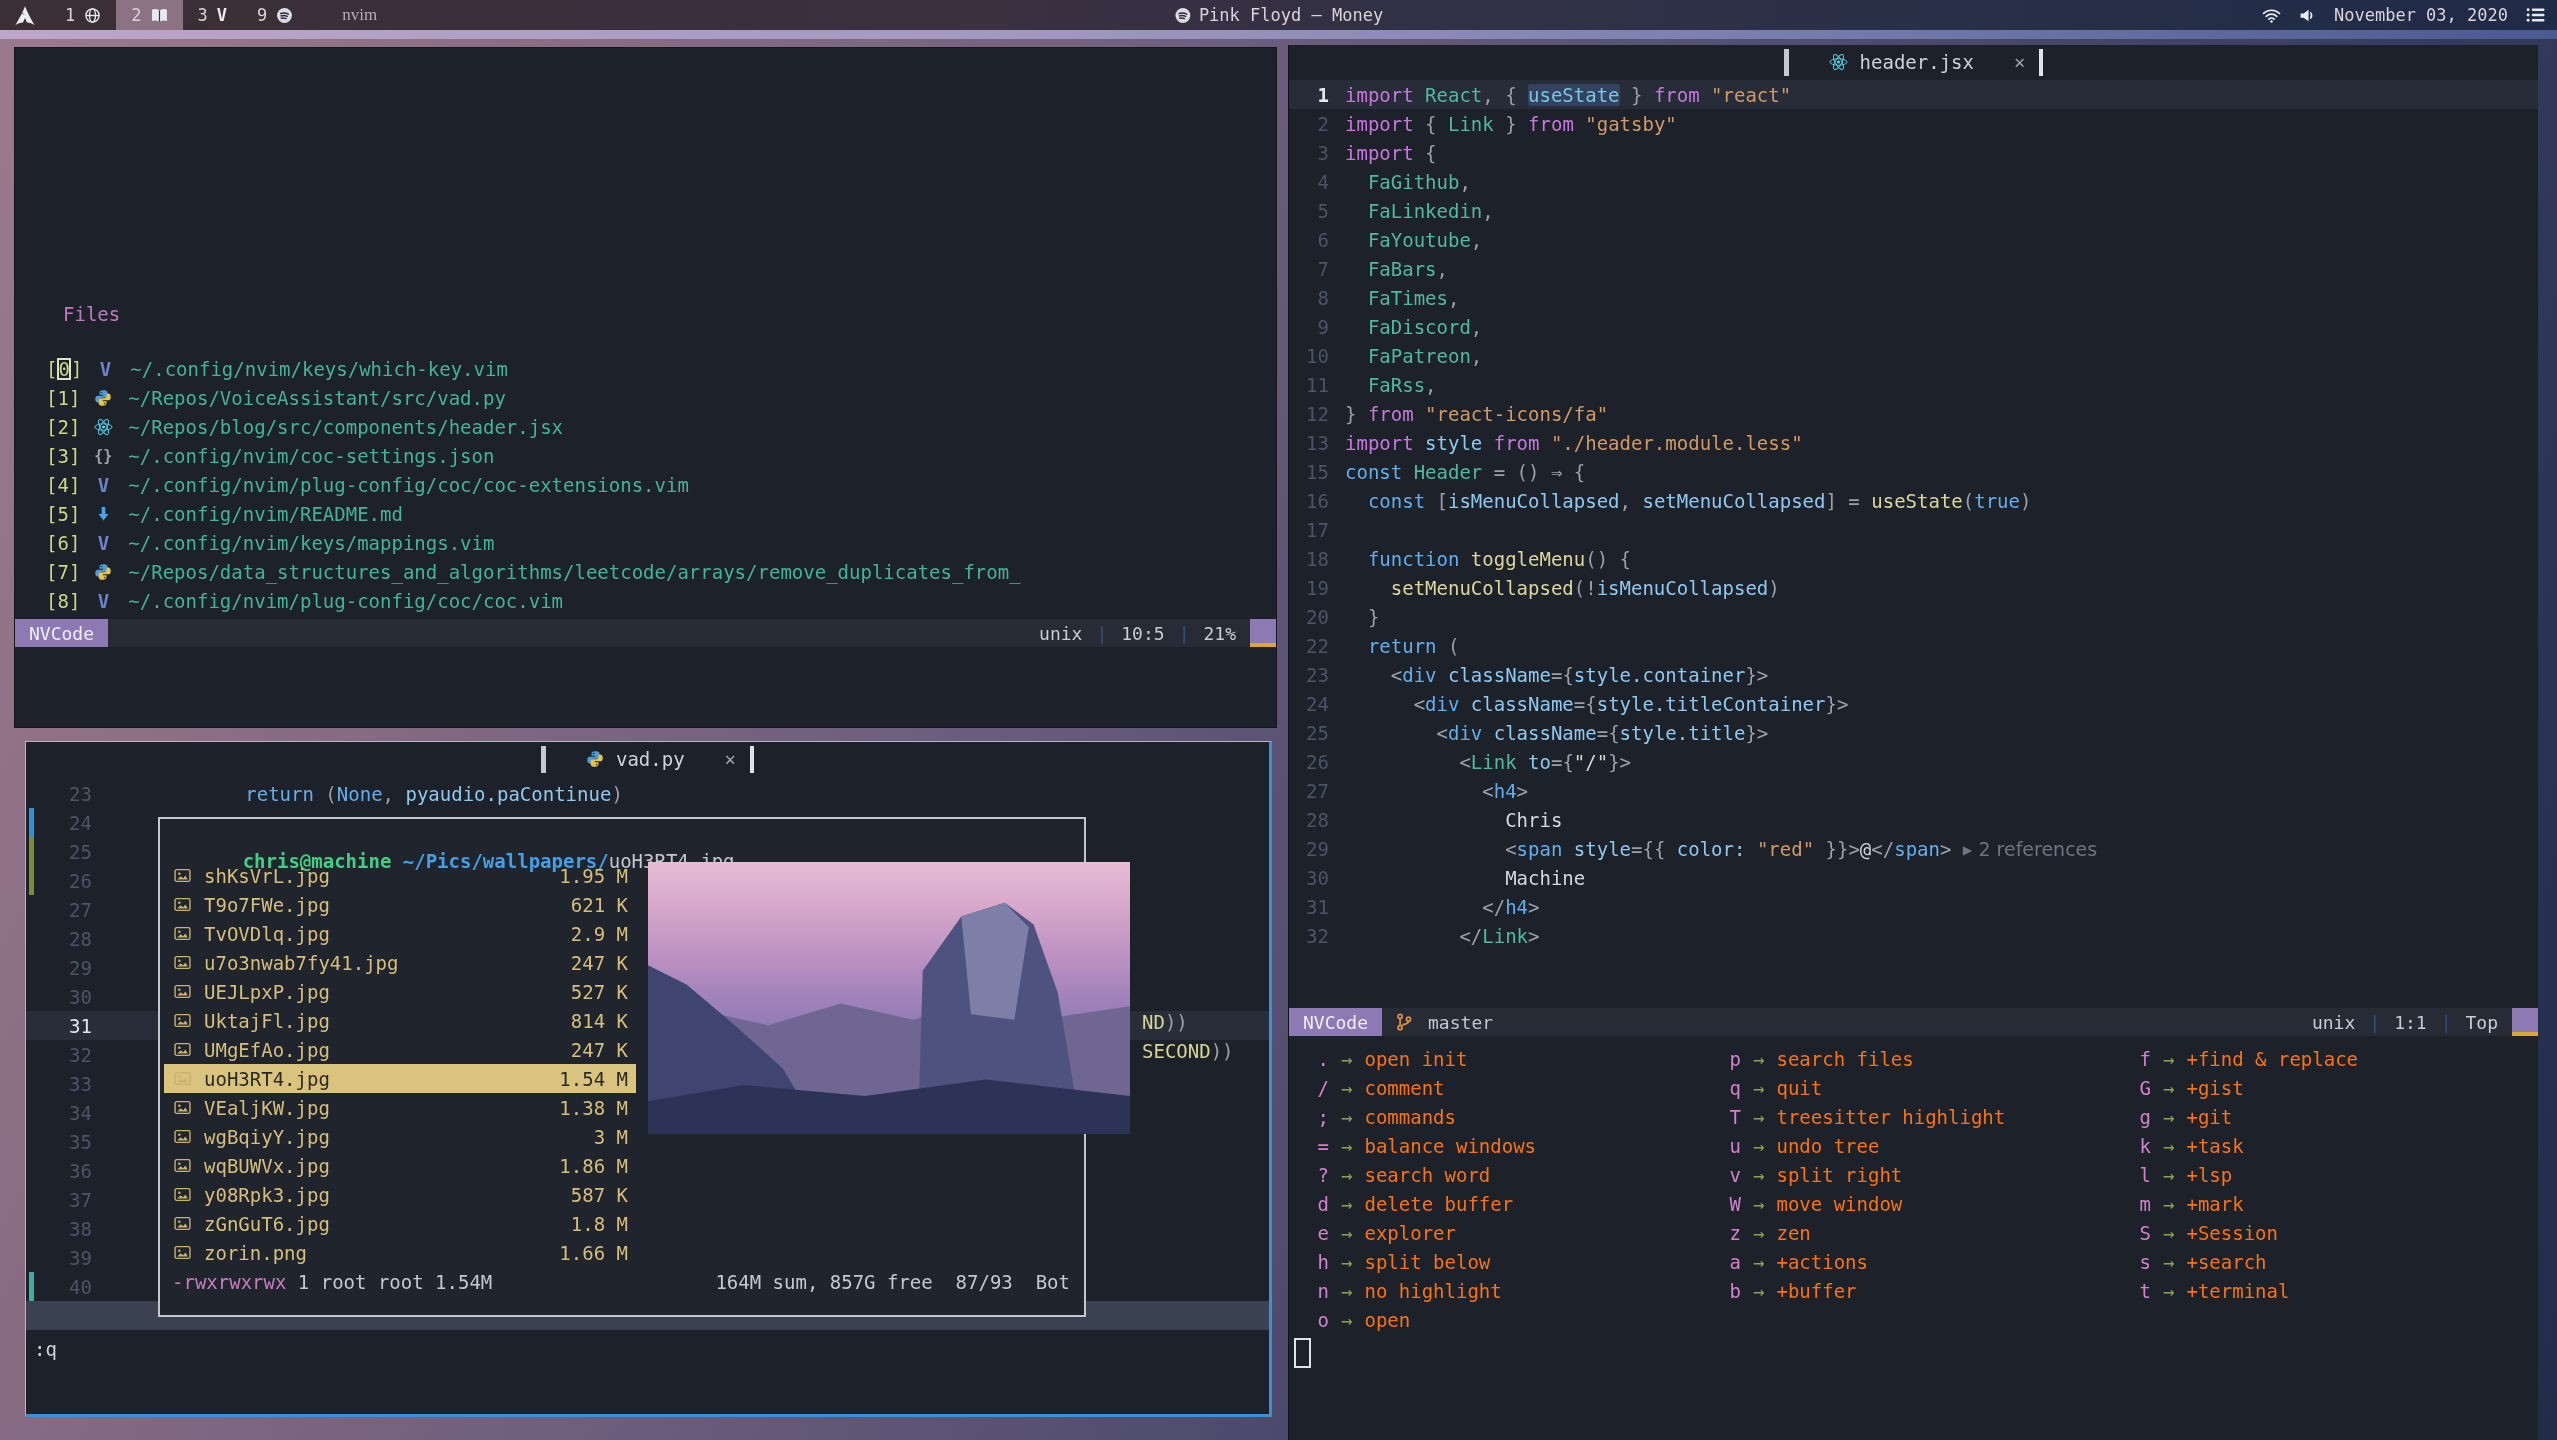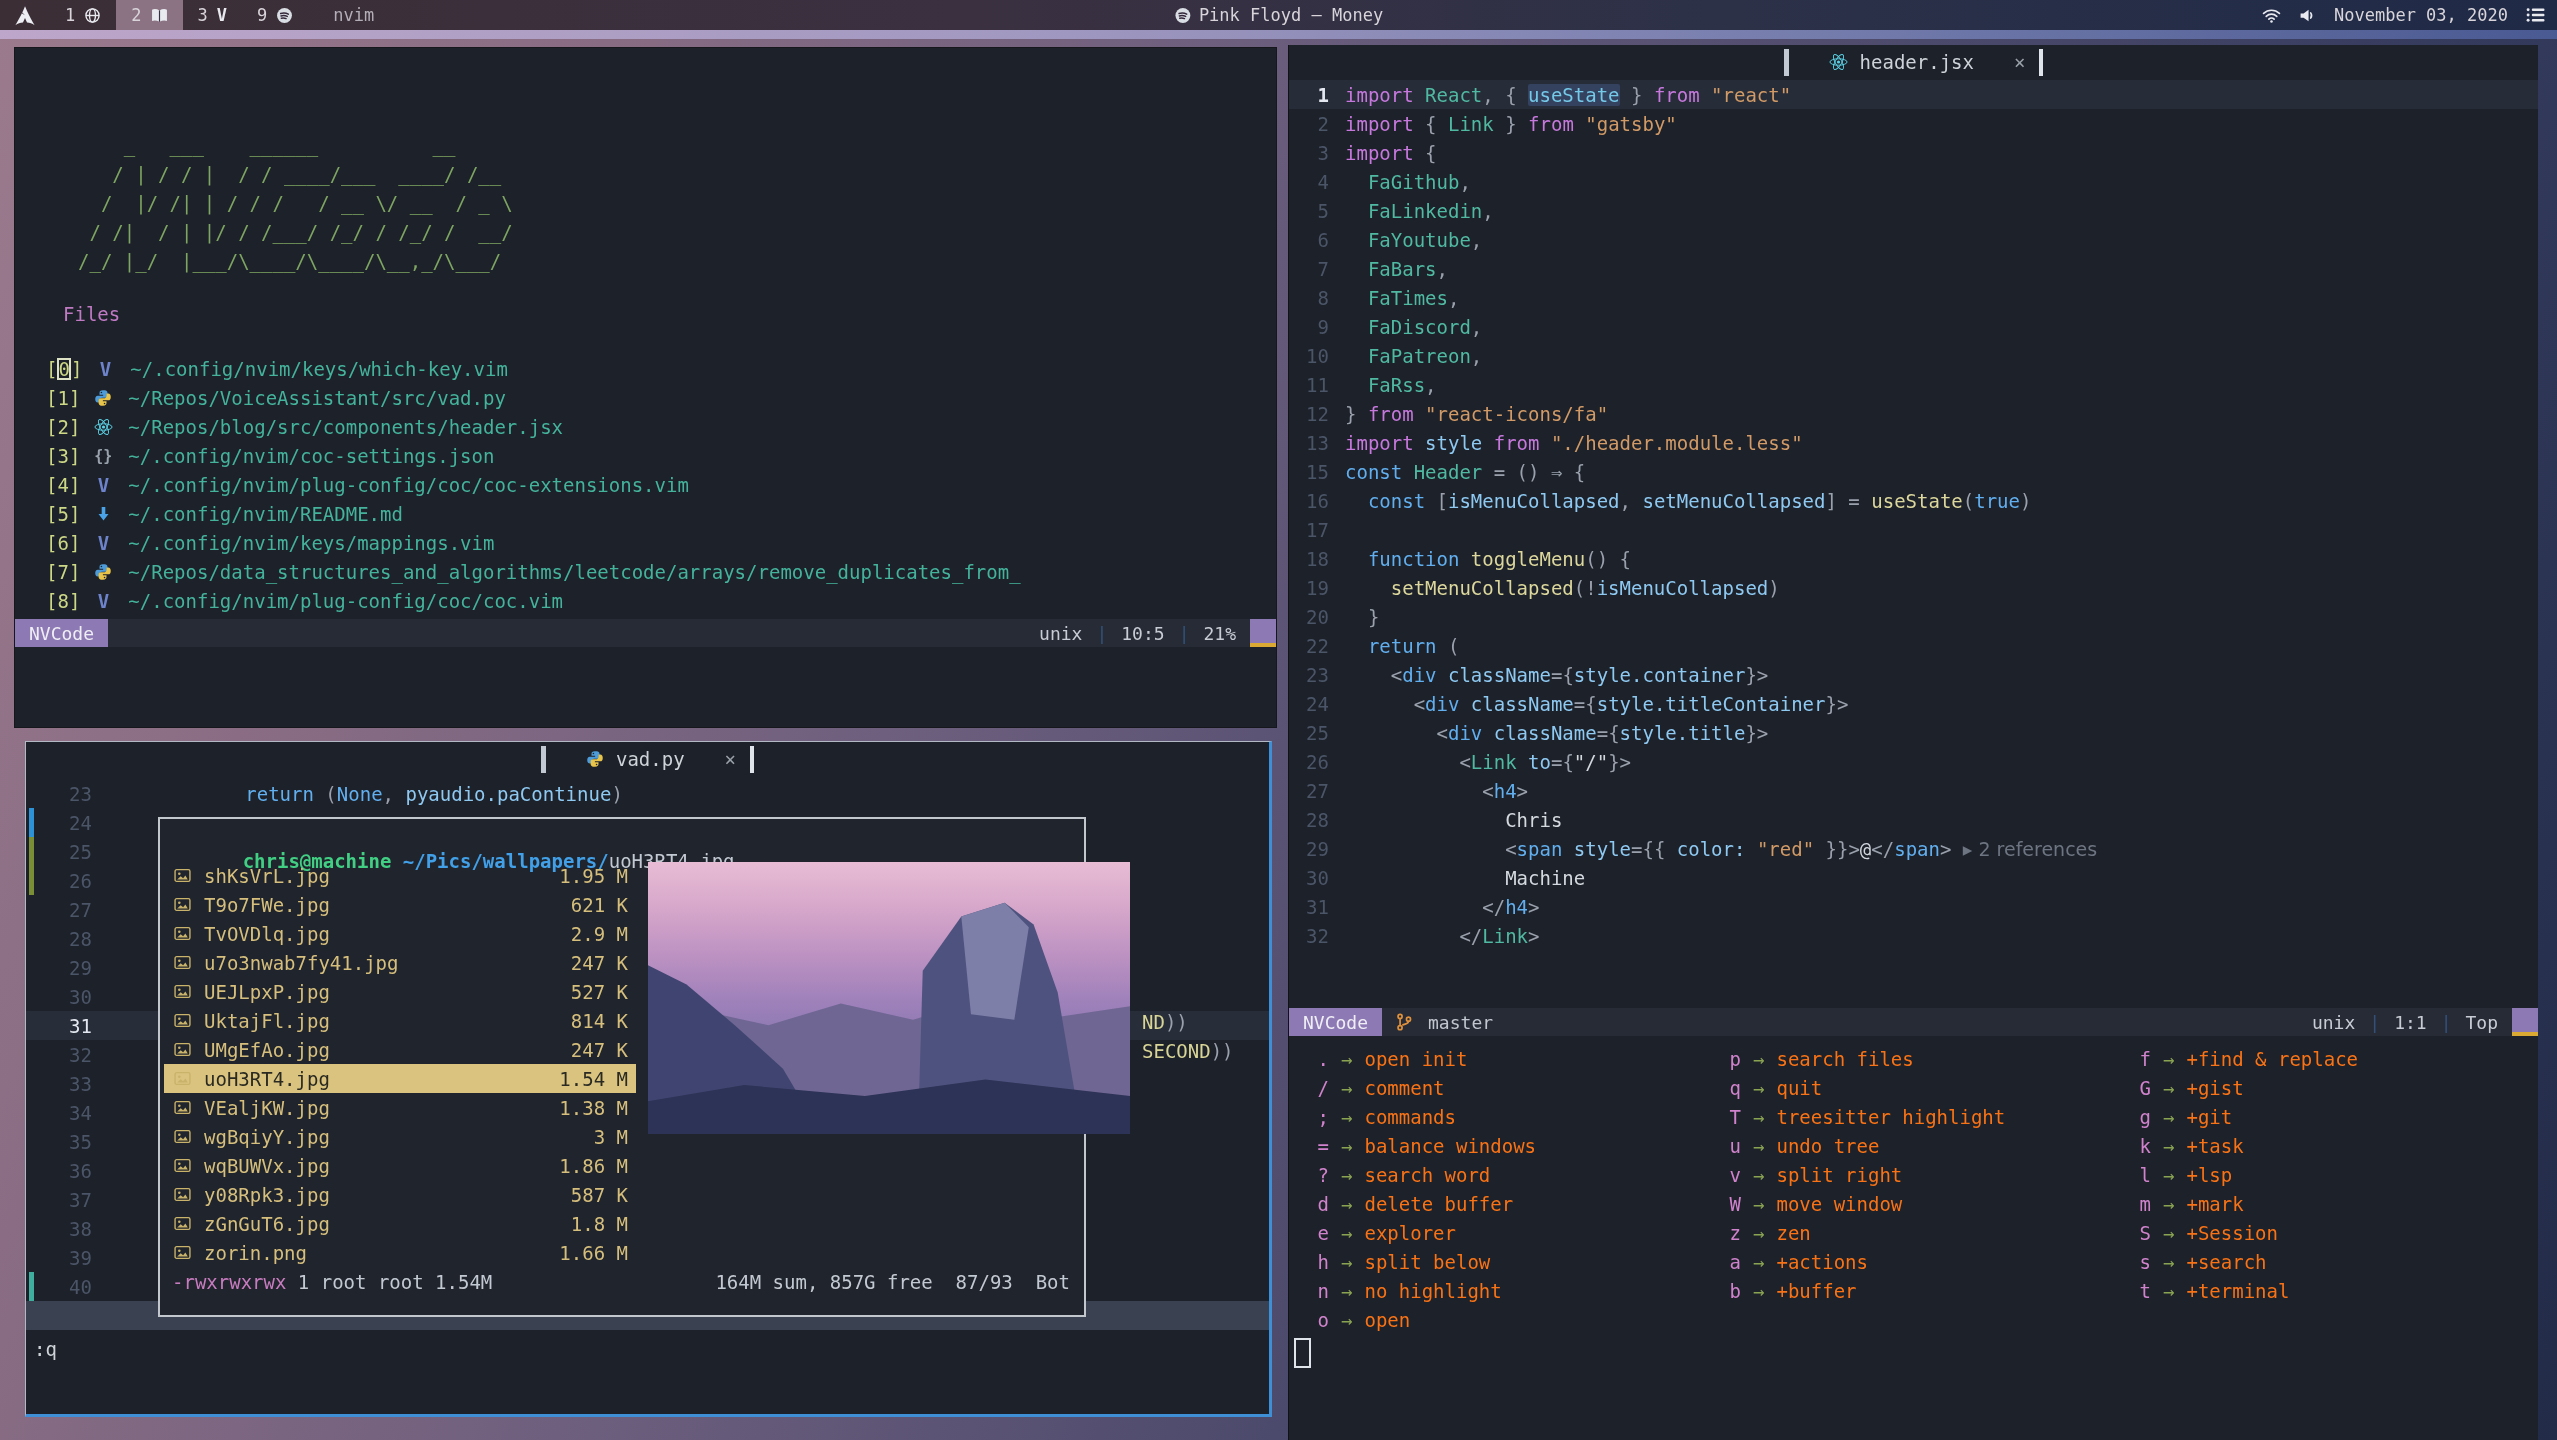--- a/index.html
+++ b/index.html
@@ -9,21 +9,21 @@
   .band{position:absolute;left:0;top:30px;width:100%;height:9px;
     background:linear-gradient(90deg,#c3aed4 0%,#a9a2cc 40%,#7c86b8 70%,#4e5f9c 100%);opacity:.85;}
   
   .topbar{position:absolute;left:0;top:0;width:100%;height:30px;display:flex;align-items:center;
     background:linear-gradient(90deg,#3b2e35 0%,#3a3040 38%,#2c3148 68%,#1f2a47 100%);
     font-size:17px;color:#d8d4da;z-index:20;}
   .logo{padding:0 14px;display:flex;align-items:center;}
   .ws{height:30px;display:flex;align-items:center;gap:9px;padding:0 15px;}
   .ws.active{background:#8c7384;}
   .topbar b{color:#e8eaf0;font-weight:bold;}
-  .wintitle{margin-left:25px;color:#b3aeb8;}
+  .wintitle{margin-left:34px;color:#b3aeb8;font-family:Liberation Serif, serif;}
   .bar-center{position:absolute;left:50%;transform:translateX(-50%);display:flex;align-items:center;gap:8px;}
   .bar-right{margin-left:auto;display:flex;align-items:center;gap:18px;padding-right:12px;}
   .icon{display:inline-flex;align-items:center;}
   .jsn{color:#9aa3ad;font-weight:bold;font-size:15px;}
   
   .win{position:absolute;background:#1d2129;box-sizing:border-box;}
   .tabline{position:absolute;top:0;left:0;right:0;height:34px;display:flex;align-items:center;justify-content:center;}
   .tbar{width:5px;height:27px;background:#c3c9d2;margin-right:40px;flex:none;}
   .tab{display:flex;align-items:center;}
   .tab-label{margin-left:12px;color:#ced2d9;}
@@ -209,25 +209,20 @@
               <rect x="5.5" y="6.3" width="12" height="2.4" rx="1"></rect>
               <circle cx="2" cy="12.5" r="1.4"></circle>
               <rect x="5.5" y="11.3" width="12" height="2.4" rx="1"></rect>
             </g>
           </svg>
         </span>
     </div>
   </div>
 
   <div class="win win-start">
-    <pre class="art">    _   ___    ______          __
-   / | / / |  / / ____/___  ____/ /__
-  /  |/ /| | / / /   / __ \/ __  / _ \
- / /|  / | |/ / /___/ /_/ / /_/ /  __/
-/_/ |_/  |___/\____/\____/\__,_/\___/</pre>
     <div class="files-h">Files</div>
     <div class="s-list">
 
     <div class="start-row cur0">
           <span class="s-n">[</span><span class="s-n s-num">0</span><span class="s-n">]</span>
           <span class="s-ic"><b>V</b></span>
           <span class="s-path">~/.config/nvim/keys/which-key.vim</span>
         </div>
         <div class="start-row">
           <span class="s-n">[</span><span class="s-n s-num">1</span><span class="s-n">]</span>

